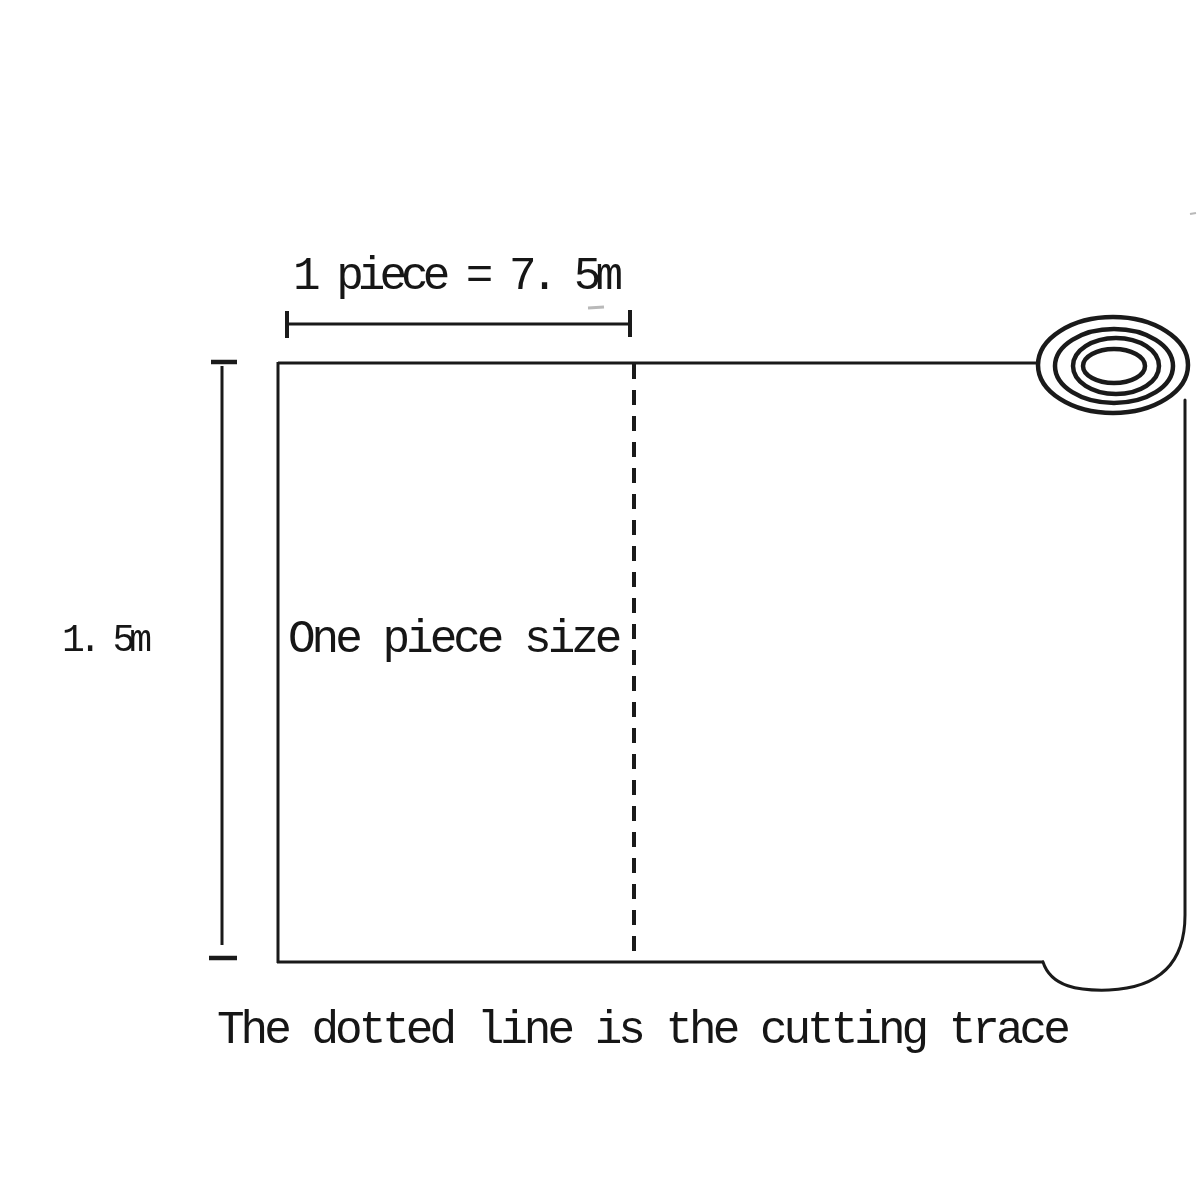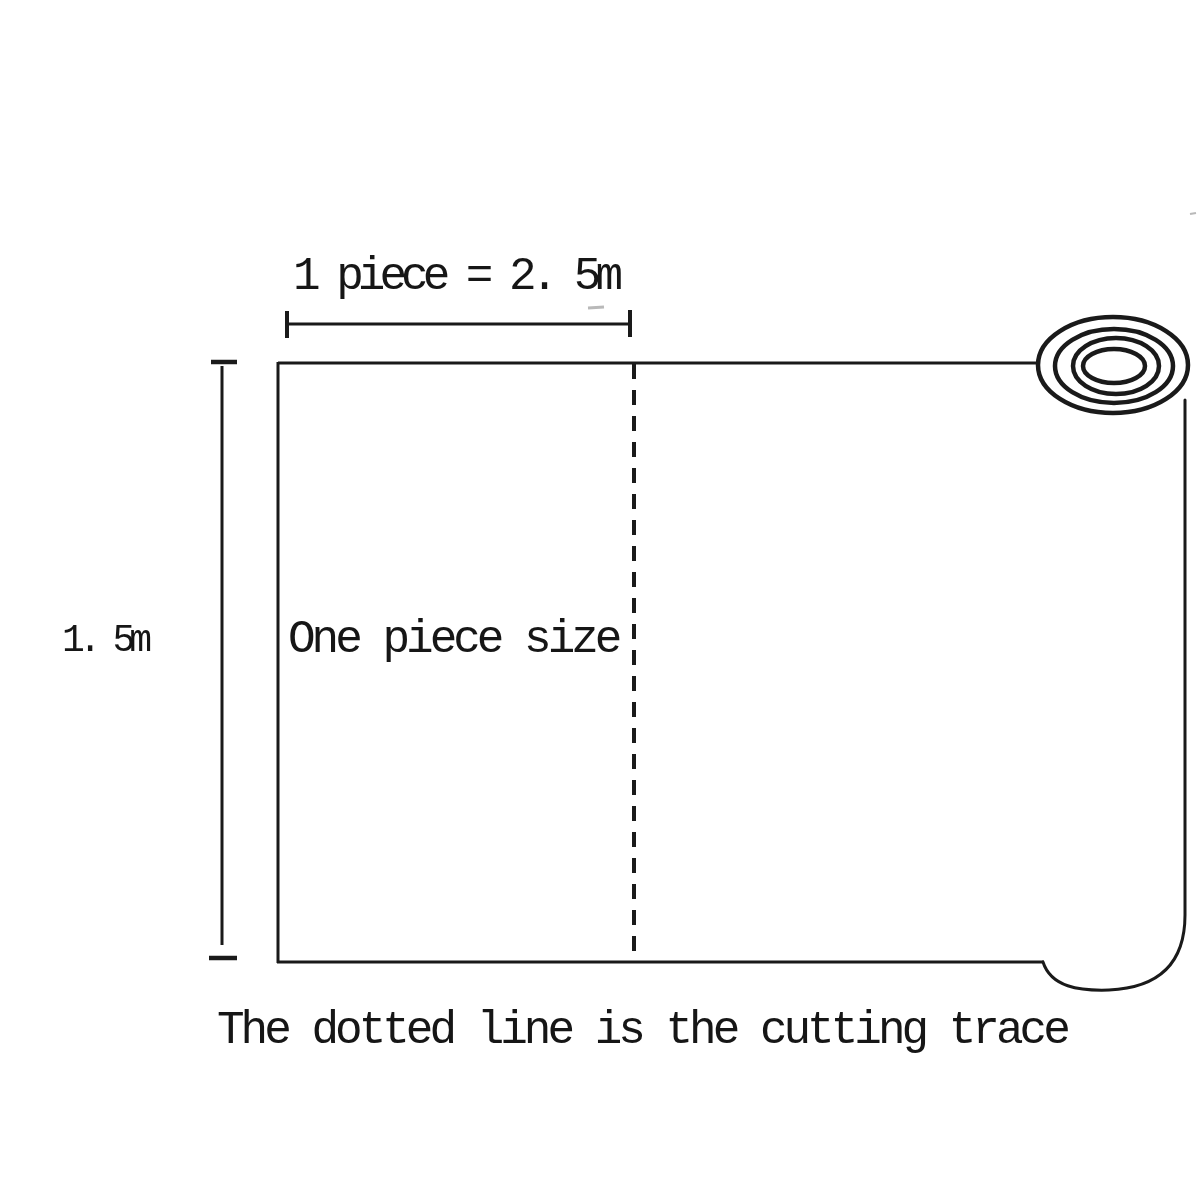--- a/index.html
+++ b/index.html
@@ -89,21 +89,21 @@
       <ellipse cx="1116" cy="366" rx="43" ry="28" stroke-width="4.5"></ellipse>
       <ellipse cx="1114" cy="366" rx="31" ry="17" stroke-width="4.5"></ellipse>
     </g>
 
     <g stroke="#b9b9b9">
       <line x1="588" y1="308" x2="604" y2="307" stroke-width="3"></line>
       <line x1="1190" y1="214" x2="1196" y2="213" stroke-width="2"></line>
     </g>
   </svg>
 
-  <div class="label lbl-top">1 piece = 2. 5m</div>
+  <div class="label lbl-top">1 piece = 7. 5m</div>
 
   <div class="label lbl-left">1. 5m</div>
 
   <div class="label lbl-piece">One piece size</div>
 
   <div class="label lbl-caption">The dotted line is the cutting trace</div>
 
 </div>
 
 </body></html>

